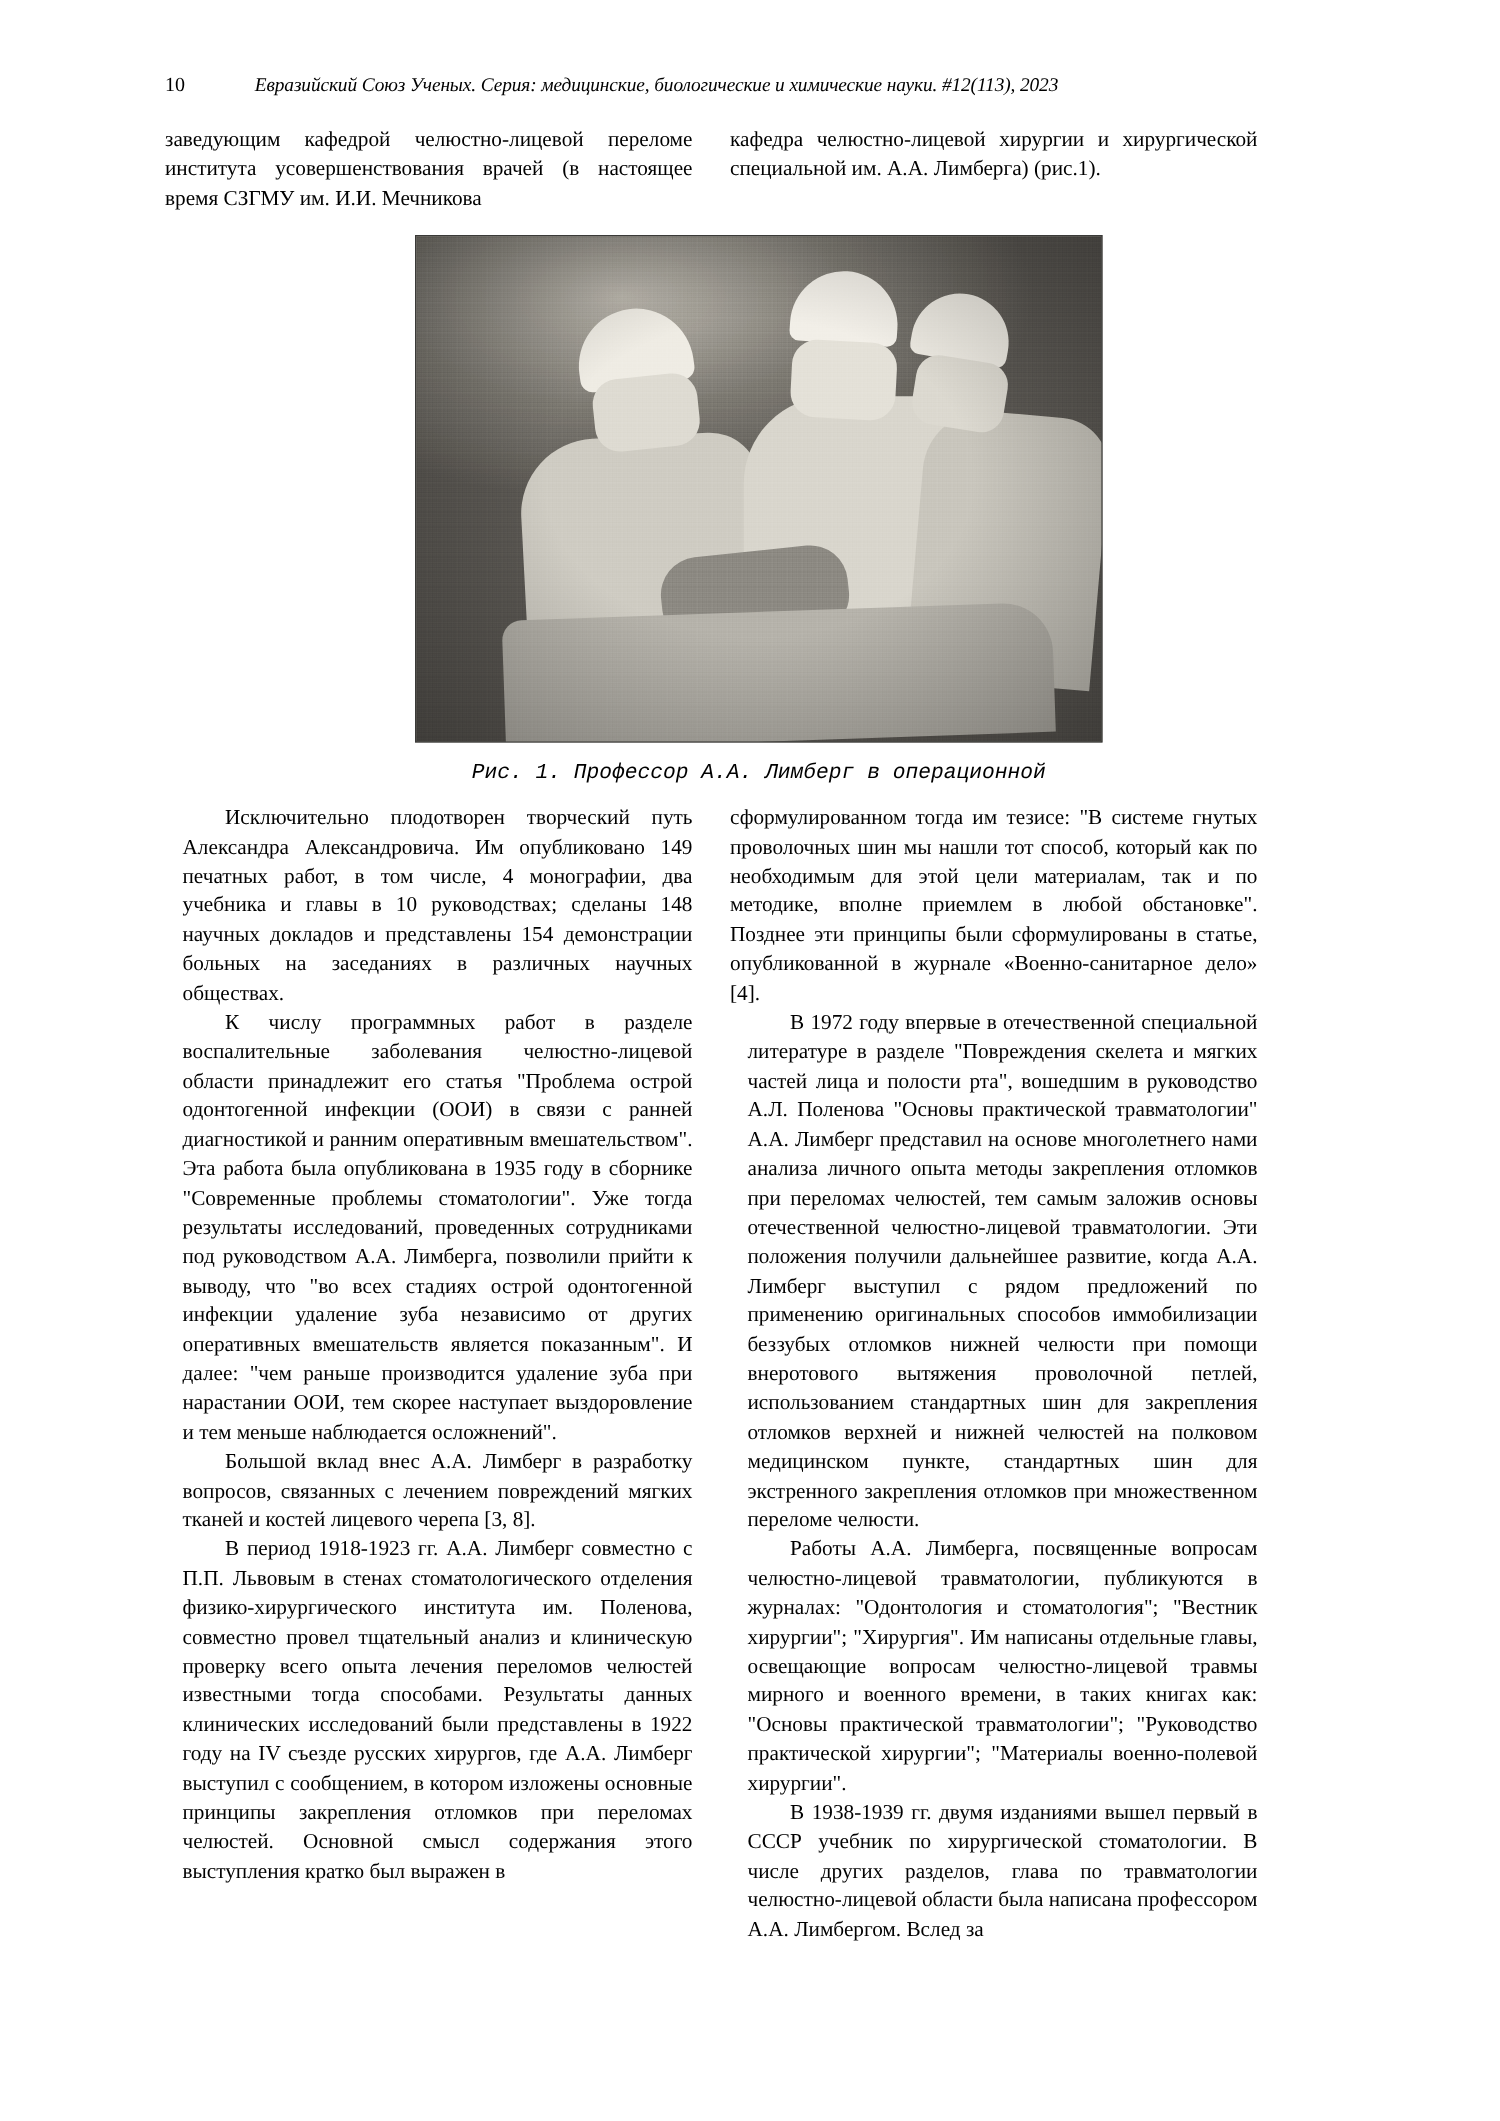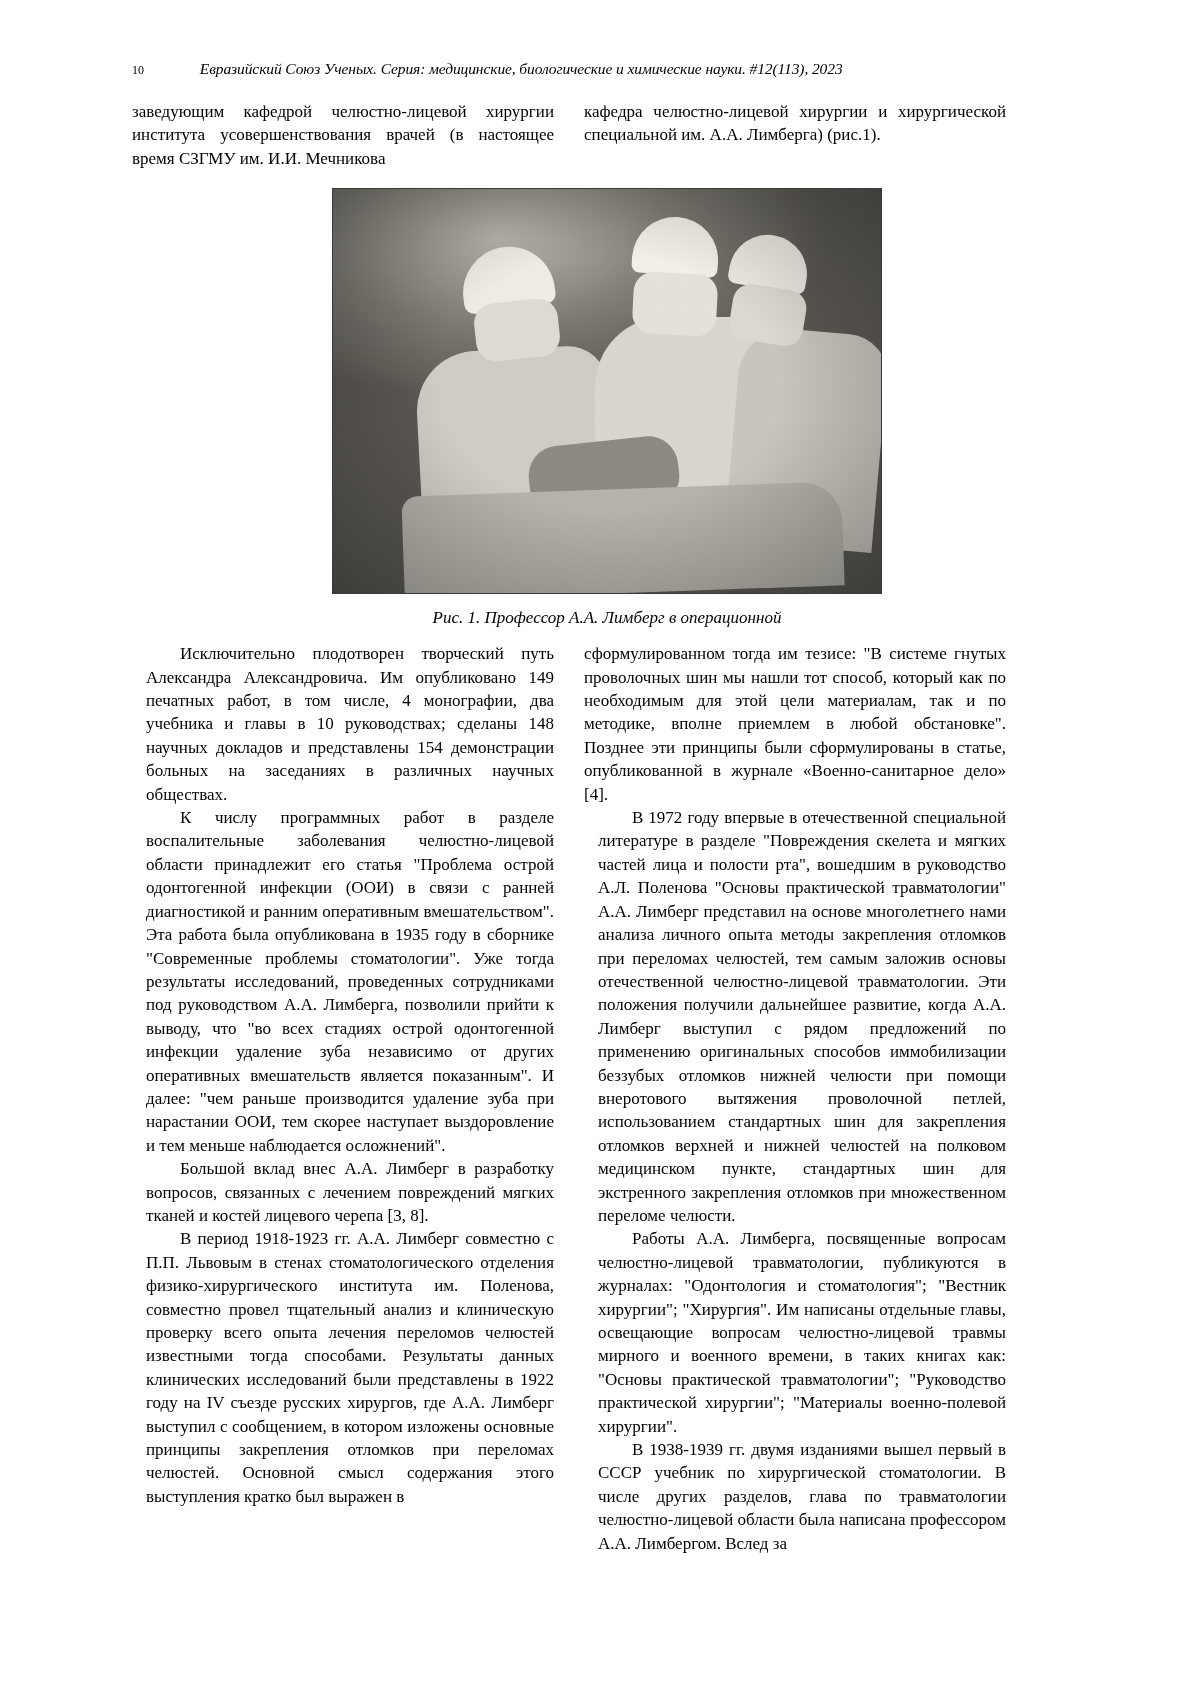--- a/index.html
+++ b/index.html
@@ -28,21 +28,21 @@
     font-style: italic;
     font-weight: bold;
     font-size: 15.5px;
     letter-spacing: -0.1px;
     padding-bottom: 8px;
     white-space: nowrap;
   }
   .header .page-num {
     font-style: normal;
     font-weight: normal;
-    font-size: 12px;
+    font-size: 16px;
     margin-right: 56px;
   }
   .header .header-title {
     font-style: italic;
     font-weight: normal;
   }
   .columns {
     display: flex;
     gap: 30px;
     margin-top: 14px;
@@ -104,35 +104,36 @@
   .patient { left: 196px; top: 252px; width: 150px; height: 70px; background: #8d8a83; border-radius: 30px; transform: rotate(-6deg); }
   .ph-vig {
     position: absolute; inset: 0;
     background: radial-gradient(ellipse 78% 78% at 50% 48%, rgba(0,0,0,0) 40%, rgba(0,0,0,0.35) 100%);
   }
   .fig-caption {
     margin-top: 10px;
     font-style: italic;
     font-size: 17px;
     text-align: center;
+    font-family: Liberation Mono, monospace;
   }
 </style>
 </head>
 <body>
 
 <div class="page">
 
   <div class="header">
     <span class="page-num">10</span>
     <span class="header-title">Евразийский Союз Ученых. Серия: медицинские, биологические и химические науки. #12(113), 2023</span>
   </div>
 
   <div class="columns">
     <div class="col">
-      <p>заведующим кафедрой челюстно-лицевой хирургии института усовершенствования врачей (в настоящее время СЗГМУ им. И.И. Мечникова</p>
+      <p>заведующим кафедрой челюстно-лицевой переломе института усовершенствования врачей (в настоящее время СЗГМУ им. И.И. Мечникова</p>
     </div>
     <div class="col">
       <p>кафедра челюстно-лицевой хирургии и хирургической специальной им. А.А. Лимберга) (рис.1).</p>
     </div>
   </div>
 
   <div class="figure-wrap">
     <div class="figure-img">
       <div class="ph-bg"></div>
       <div class="ph-shape gown1"></div>

